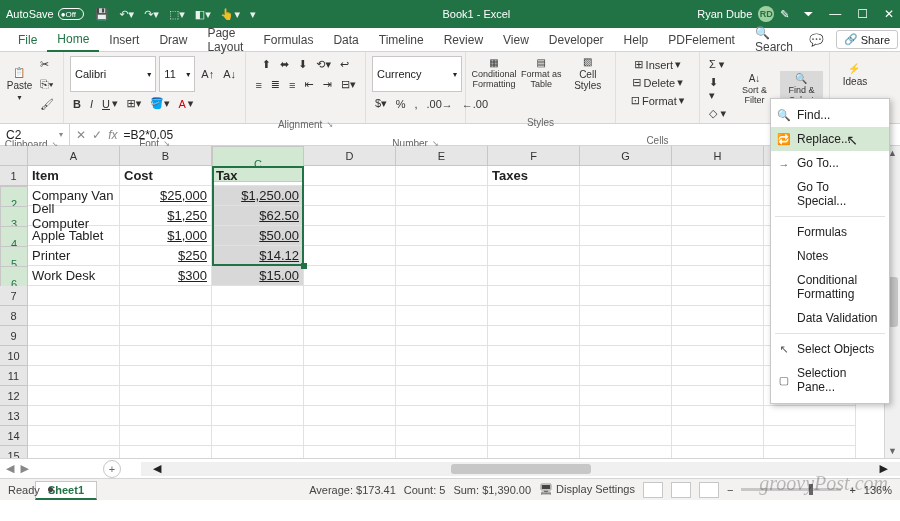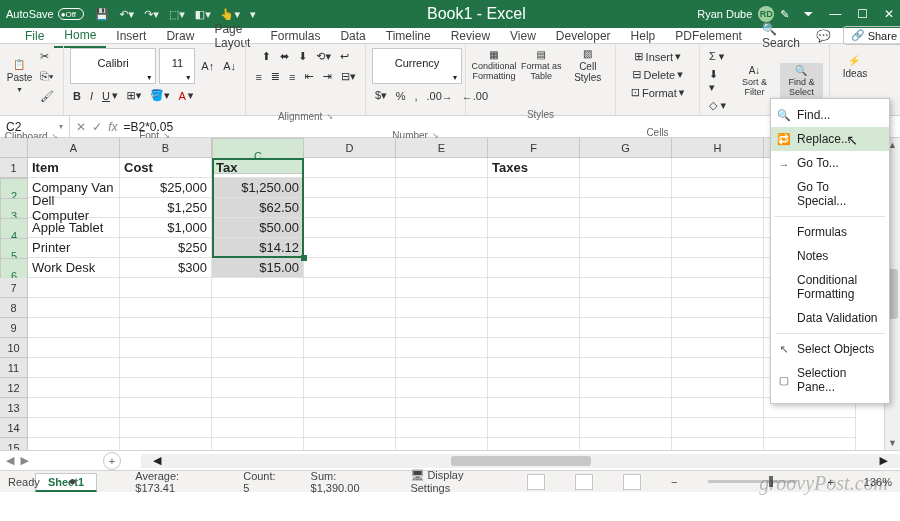--- a/index.html
+++ b/index.html
@@ -4,79 +4,79 @@
 <style>
 * { margin: 0; padding: 0; box-sizing: border-box; font-family: "Segoe UI", Arial, sans-serif; }
 body { width: 900px; height: 521px; background: #fff; overflow: hidden; position: relative; font-size: 12px; color: #222; }
 
 
 .titlebar { height: 28px; background: #217346; display: flex; align-items: center; color: #fff; font-size: 11px; padding: 0 6px; }
 .titlebar .autosave { display: flex; align-items: center; gap: 4px; }
 .titlebar .toggle { width: 26px; height: 12px; border: 1px solid #fff; border-radius: 6px; display: flex; align-items: center; justify-content: flex-start; padding: 0 2px; font-size: 8px; }
 .titlebar .qat { display: flex; align-items: center; gap: 10px; margin-left: 12px; }
 .titlebar .qat span { opacity: 0.9; }
-.titlebar .title { flex: 1; text-align: center; font-size: 16px; }
+.titlebar .title { flex: 1; text-align: center; font-size: 11px; }
 .titlebar .user { display: flex; align-items: center; gap: 6px; margin-right: 6px; }
 .titlebar .avatar { width: 16px; height: 16px; border-radius: 50%; background: #9ed09e; color: #217346; font-size: 9px; display: flex; align-items: center; justify-content: center; font-weight: 700; }
 .titlebar .winctl { display: flex; gap: 16px; margin-left: 8px; font-size: 12px; }
 
 
-.ribbon-tabs { height: 16px; background: #fff; display: flex; align-items: center; border-bottom: 1px solid #d4d4d4; padding: 0 15px; font-size: 12px; }
+.ribbon-tabs { height: 24px; background: #fff; display: flex; align-items: center; border-bottom: 1px solid #d4d4d4; padding: 0 8px; font-size: 12px; }
 .ribbon-tabs .tab { padding: 4px 10px; cursor: pointer; color: #444; }
 .ribbon-tabs .tab.file { color: #217346; font-weight: 400; }
 .ribbon-tabs .tab.active { color: #217346; border-bottom: 2px solid #217346; }
 .ribbon-tabs .spacer { flex: 1; }
 .ribbon-tabs .share { display: flex; align-items: center; gap: 3px; border: 1px solid #c7c7c7; border-radius: 3px; padding: 2px 7px; font-size: 11px; margin-left: 6px; }
 .ribbon-tabs .comments { padding: 2px 6px; }
 
 
 .ribbon { height: 72px; background: #f3f2f1; border-bottom: 1px solid #d4d4d4; display: flex; font-size: 11px; }
 .group { border-right: 1px solid #e1dfdd; padding: 4px 6px; display: flex; flex-direction: column; justify-content: space-between; }
 .group-label { text-align: center; font-size: 10px; color: #666; display: flex; justify-content: center; align-items: center; gap: 4px; margin-top: 26px; }
 .group-label .launcher { font-size: 8px; color: #888; }
 .group-body { display: flex; align-items: center; gap: 4px; flex: 1; }
 .vcol { display: flex; flex-direction: column; gap: 3px; }
 .bigbtn { display: flex; flex-direction: column; align-items: center; justify-content: center; width: 44px; font-size: 10px; color: #333; gap: 2px; }
 .smallbtn { padding: 2px 3px; font-size: 11px; color: #333; display: inline-flex; align-items: center; gap: 2px; }
-.sel { border: 1px solid #c7c7c7; background: #fff; height: 36px; padding: 8px 4px; display: flex; align-items: center; font-size: 11px; gap: 4px; flex-direction: column; }
+.sel { border: 1px solid #c7c7c7; background: #fff; height: 36px; padding: 8px 4px; display: flex; align-items: center; font-size: 11px; gap: 4px; }
 .row { display: flex; align-items: center; gap: 3px; }
 
 
 .findselect { background: #d9d9d9; display: flex; flex-direction: column; align-items: center; justify-content: center; padding: 2px 6px; gap: 2px; }
 
 
 .formulabar { height: 22px; border-bottom: 1px solid #d4d4d4; display: flex; align-items: center; font-size: 12px; }
 .namebox { width: 70px; border-right: 1px solid #d4d4d4; padding: 0 6px; height: 100%; display: flex; align-items: center; }
 .fx-area { display: flex; align-items: center; gap: 6px; padding: 0 6px; color: #888; }
 .fx-area .fval { color: #222; }
 
 
 .grid-wrap { position: relative; height: 312px; overflow: hidden; }
 .grid { display: grid; grid-template-columns: 28px repeat(9, 92px); grid-auto-rows: 20px; }
 .colhdr, .rowhdr, .corner { background: #e6e6e6; border-right: 1px solid #c7c7c7; border-bottom: 1px solid #c7c7c7; display: flex; align-items: center; justify-content: center; font-size: 11px; color: #333; }
 .colhdr.sel, .rowhdr.sel { background: #d2e8d2; color: #217346; }
 .cell { border-right: 1px solid #e1e1e1; border-bottom: 1px solid #e1e1e1; padding: 0 4px; display: flex; align-items: center; font-size: 13px; }
 .cell.bold { font-weight: 700; }
-.cell.right { justify-content: flex-end; }
+.cell.right { justify-content: flex-end; text-decoration: underline; }
 .cell.selected { background: #d8d8d8; }
 .sel-border { position: absolute; border: 2px solid #217346; pointer-events: none; }
 .sel-handle { position: absolute; width: 6px; height: 6px; background: #217346; }
 .vsb { position: absolute; right: 0; top: 0; bottom: 0; width: 16px; background: #f0f0f0; border-left: 1px solid #d4d4d4; display: flex; flex-direction: column; align-items: center; justify-content: space-between; font-size: 9px; color: #666; padding: 2px 0; }
 .vsb .thumb { width: 10px; height: 50px; background: #c7c7c7; border-radius: 3px; }
 
 
 .tabrow { height: 20px; border-top: 1px solid #d4d4d4; display: flex; align-items: center; font-size: 11px; }
 .tabrow .nav { padding: 0 6px; color: #888; display:flex; gap:6px;}
 .tabrow .sheet { padding: 2px 12px; border: 1px solid #c7c7c7; border-bottom: 2px solid #217346; background: #fff; font-weight: 600; color: #217346; margin-top: 44px; }
 .tabrow .plus { width: 18px; height: 18px; border: 1px solid #c7c7c7; border-radius: 50%; display: flex; align-items: center; justify-content: center; margin-left: 6px; color: #666; }
 .tabrow .hsb { flex: 1; margin-left: 20px; height: 14px; background: #f0f0f0; display: flex; align-items: center; justify-content: flex-start; padding: 0 12px; gap: 10px; position: relative; }
 .tabrow .hsb .thumb { width: 140px; height: 10px; background: #c7c7c7; border-radius: 3px; position:absolute; left: 50%; transform: translateX(-50%); }
 
 
-.statusbar { height: 22px; background: #f3f2f1; border-top: 1px solid #d4d4d4; display: flex; align-items: center; font-size: 11px; padding: 0 8px; gap: 30px; color: #444; }
+.statusbar { height: 22px; background: #f3f2f1; border-top: 1px solid #d4d4d4; display: flex; align-items: center; font-size: 11px; padding: 0 8px; gap: 8px; color: #444; }
 .statusbar .spacer { flex: 1; }
 .statusbar .viewbtn { width: 20px; height: 16px; border: 1px solid #c7c7c7; background: #fff; }
 .statusbar .zoomslider { width: 100px; height: 3px; background: #c7c7c7; position: relative; }
 .statusbar .zoomslider .thumb { position: absolute; top: -4px; left: 68%; width: 4px; height: 11px; background: #666; }
 
 
 .dropdown { position: absolute; right: 10px; top: 98px; width: 120px; background: #fff; border: 1px solid #c7c7c7; box-shadow: 2px 2px 6px rgba(0,0,0,0.25); padding: 4px 0; z-index: 100; font-size: 12px; }
 .dropdown .item { padding: 5px 10px 5px 26px; position: relative; display: flex; align-items: center; }
 .dropdown .item.hover { background: #d4e8d4; }
 .dropdown .item .icon { position: absolute; left: 6px; width: 14px; text-align: center; font-size: 11px; color: #555; }

